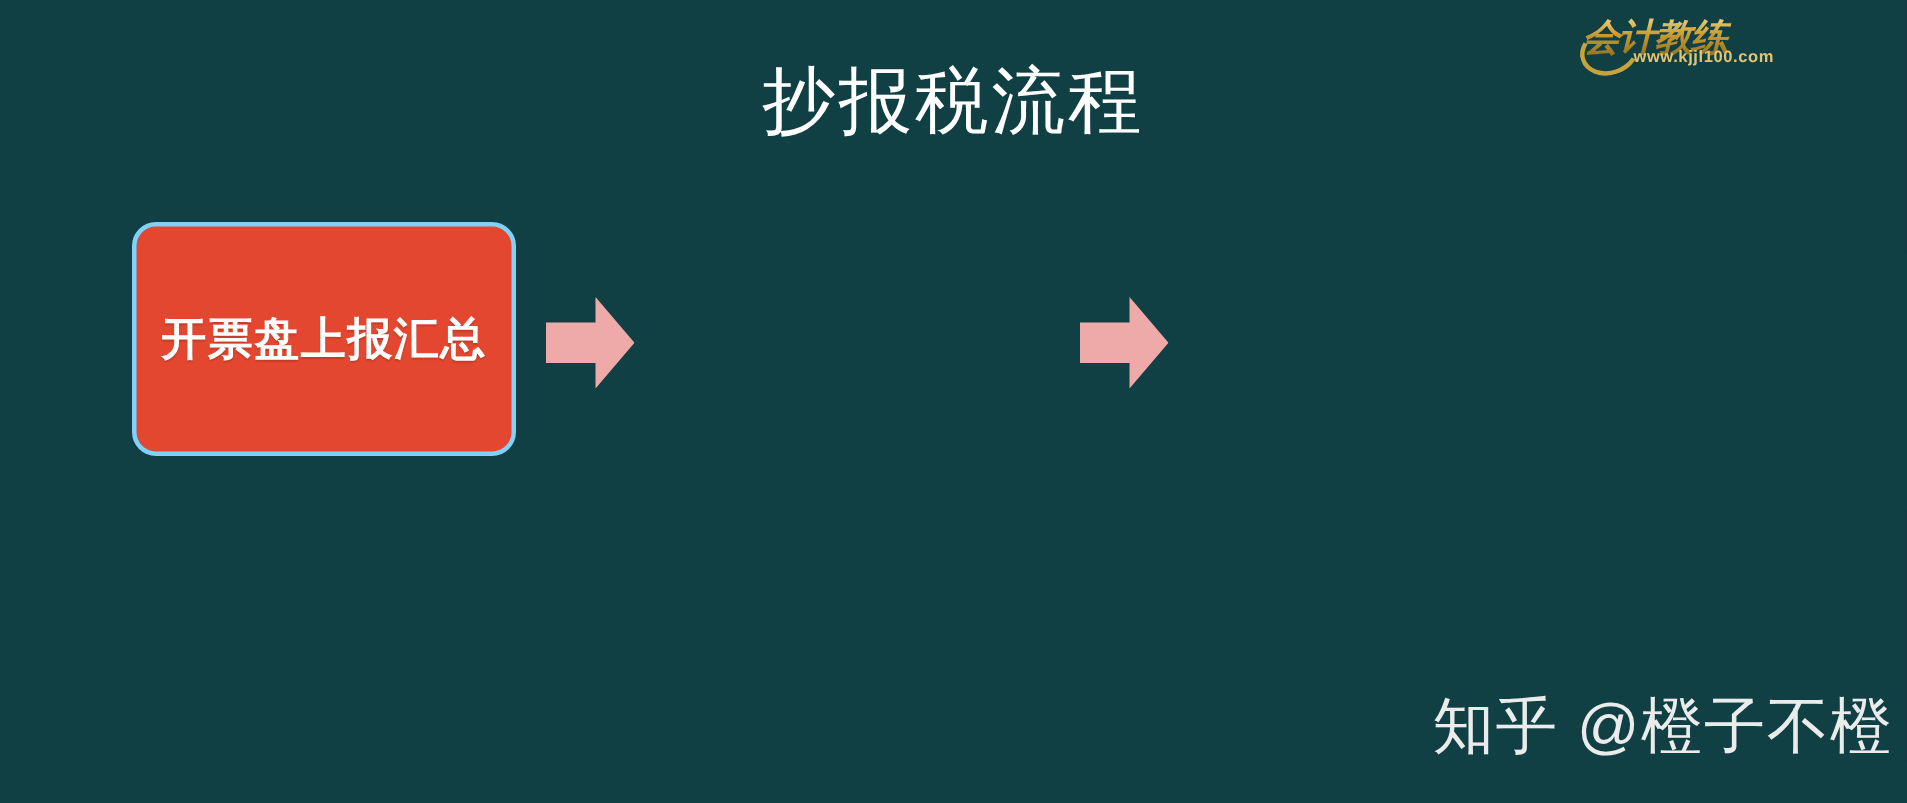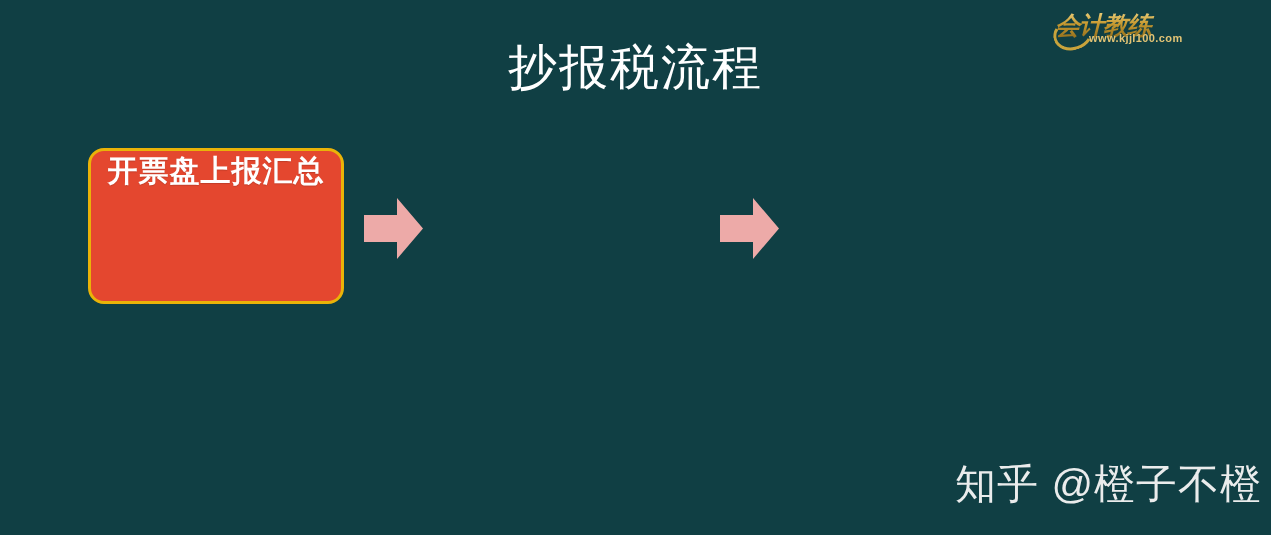--- a/index.html
+++ b/index.html
@@ -73,40 +73,40 @@
     position: absolute;
     top: 38px;
     left: 0;
     width: 1271px;
     text-align: center;
     font-size: 49px;
     line-height: 60px;
     color: #ffffff;
     letter-spacing: 2px;
     font-weight: 400;
-    font-family: Liberation Serif, serif;
   }
 
   
   #flow {
     position: absolute;
     top: 148px;
     left: 88px;
     width: 966px;
     height: 156px;
   }
   .node {
     position: absolute;
     top: 0;
     height: 156px;
     box-sizing: border-box;
     background: #e4472f;
-    border: 3px solid #eab308;
+    border: 3px solid #7dd3fc;
     border-radius: 16px;
     display: flex;
+    align-items: center;
     justify-content: center;
   }
   .node-label {
     color: #ffffff;
     font-size: 30px;
     font-weight: bold;
     letter-spacing: 1px;
     white-space: nowrap;
     text-shadow: 0 1px 1px rgba(0,0,0,.15);
   }

